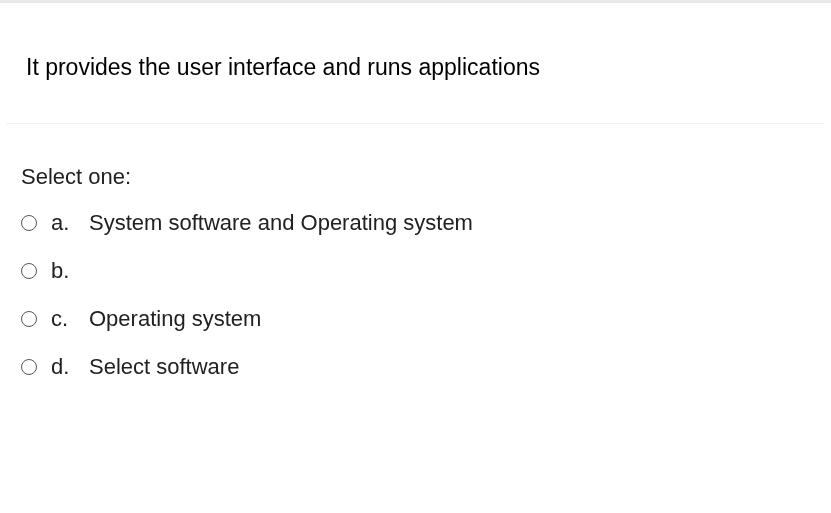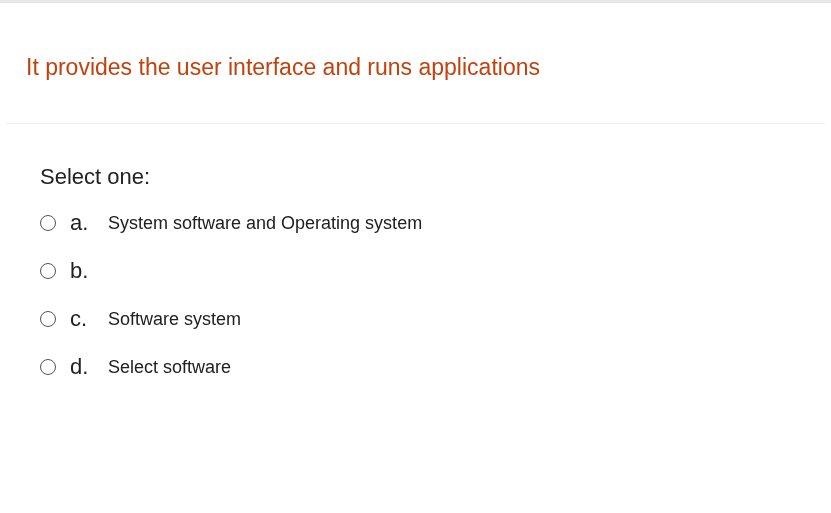--- a/index.html
+++ b/index.html
@@ -19,30 +19,30 @@
       height: 3px;
       background: #e8e8e8;
       width: 100%;
     }
     .question-section {
       padding: 48px 26px 40px 26px;
     }
     .question-text {
       font-size: 23px;
       font-weight: 400;
-      color: #c2410c;
+      color: #000000;
       line-height: 1.4;
     }
     .divider {
       height: 1px;
       background: #f0f0f0;
       margin: 0 6px;
     }
     .answer-section {
-      padding: 40px 26px 0 40px;
+      padding: 40px 26px 0 21px;
     }
     .select-label {
       font-size: 22px;
       font-weight: 400;
       color: #212121;
       margin-bottom: 20px;
     }
     .options {
       display: flex;
       flex-direction: column;
@@ -62,21 +62,21 @@
       flex-shrink: 0;
       background: #fff;
     }
     .option-letter {
       font-size: 22px;
       color: #212121;
       width: 24px;
       flex-shrink: 0;
     }
     .option-text {
-      font-size: 18px;
+      font-size: 22px;
       color: #212121;
     }
   </style>
 </head>
 <body>
 
 <div class="top-border"></div>
 
 <div class="question-section">
   <div class="question-text">It provides the user interface and runs applications</div>
@@ -95,21 +95,21 @@
     </label>
 
     <label class="option-row">
       <span class="radio"></span>
       <span class="option-letter">b.</span>
     </label>
 
     <label class="option-row">
       <span class="radio"></span>
       <span class="option-letter">c.</span>
-      <span class="option-text">Software system</span>
+      <span class="option-text">Operating system</span>
     </label>
 
     <label class="option-row">
       <span class="radio"></span>
       <span class="option-letter">d.</span>
       <span class="option-text">Select software</span>
     </label>
 
   </div>
 </div>

